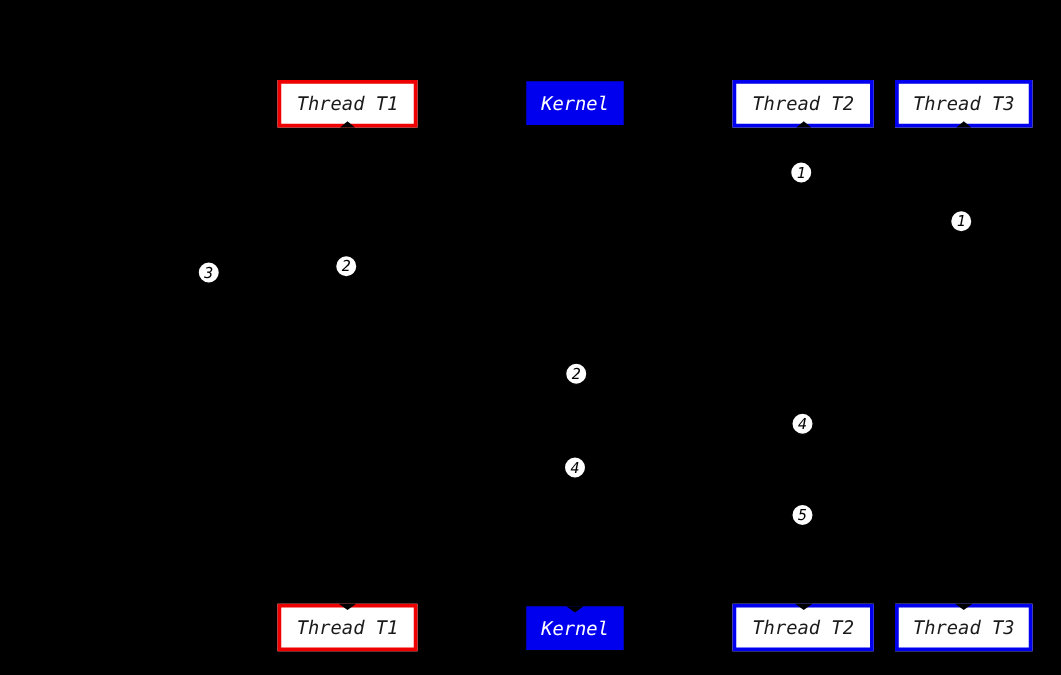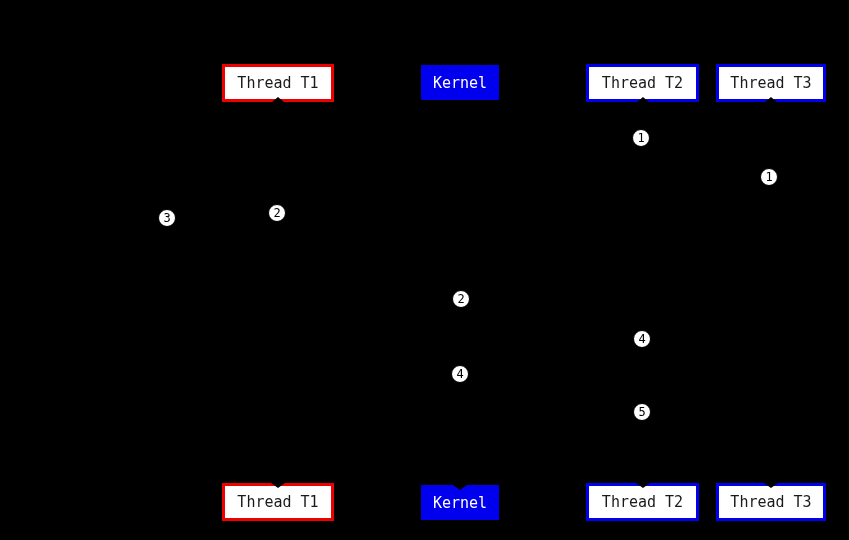--- a/index.html
+++ b/index.html
@@ -6,20 +6,21 @@
   body {
     width: 849px; height: 540px;
     background: #000000;
     font-family: "DejaVu Sans Mono", "Liberation Mono", monospace;
     overflow: hidden;
   }
   #canvas {
     position: relative;
     width: 849px; height: 416px;
     background: var(--canvas-bg, #000000);
+    font-style: italic;
   }
   .box {
     position: absolute;
     box-sizing: border-box;
     background: var(--box-bg, #ffffff);
     display: flex;
     align-items: center;
     justify-content: center;
     font-size: 15px;
     color: var(--label-text, #1a1a1a);

